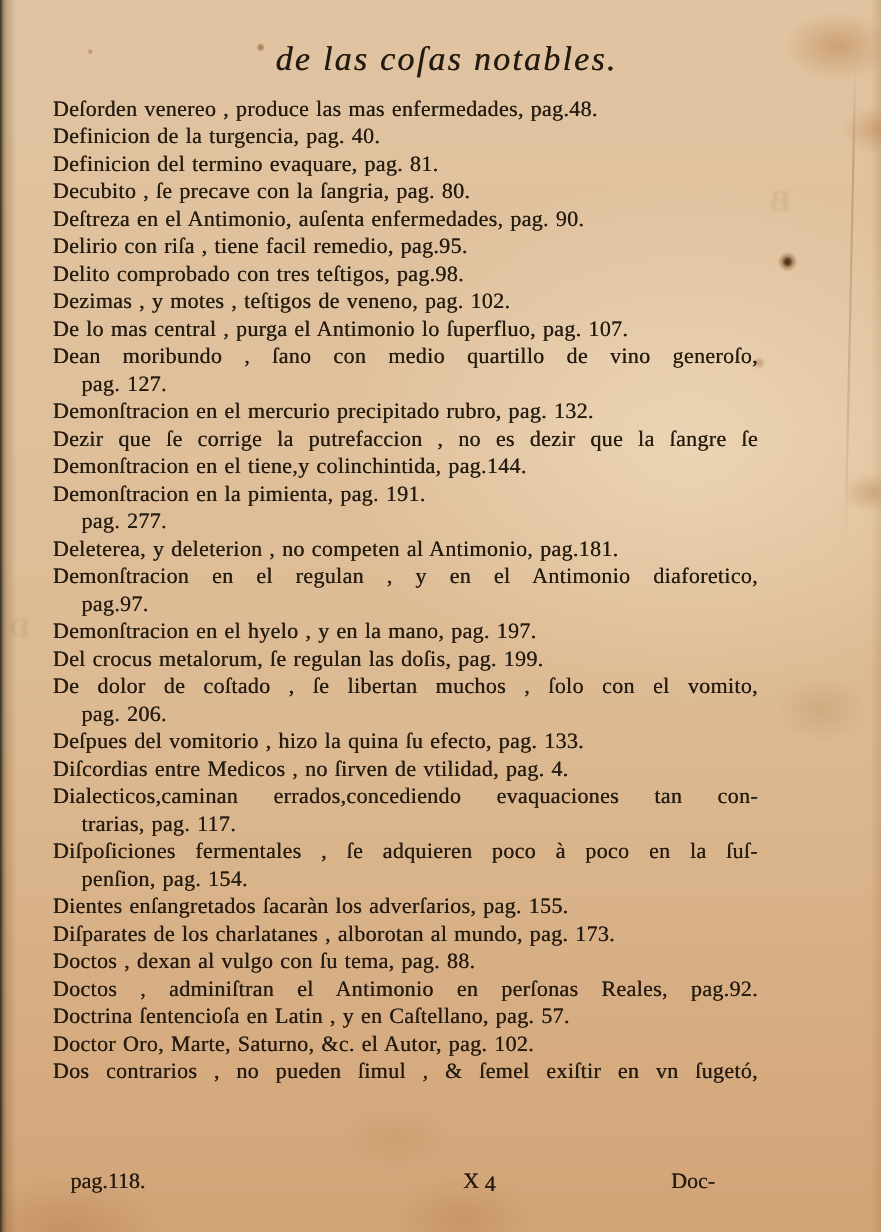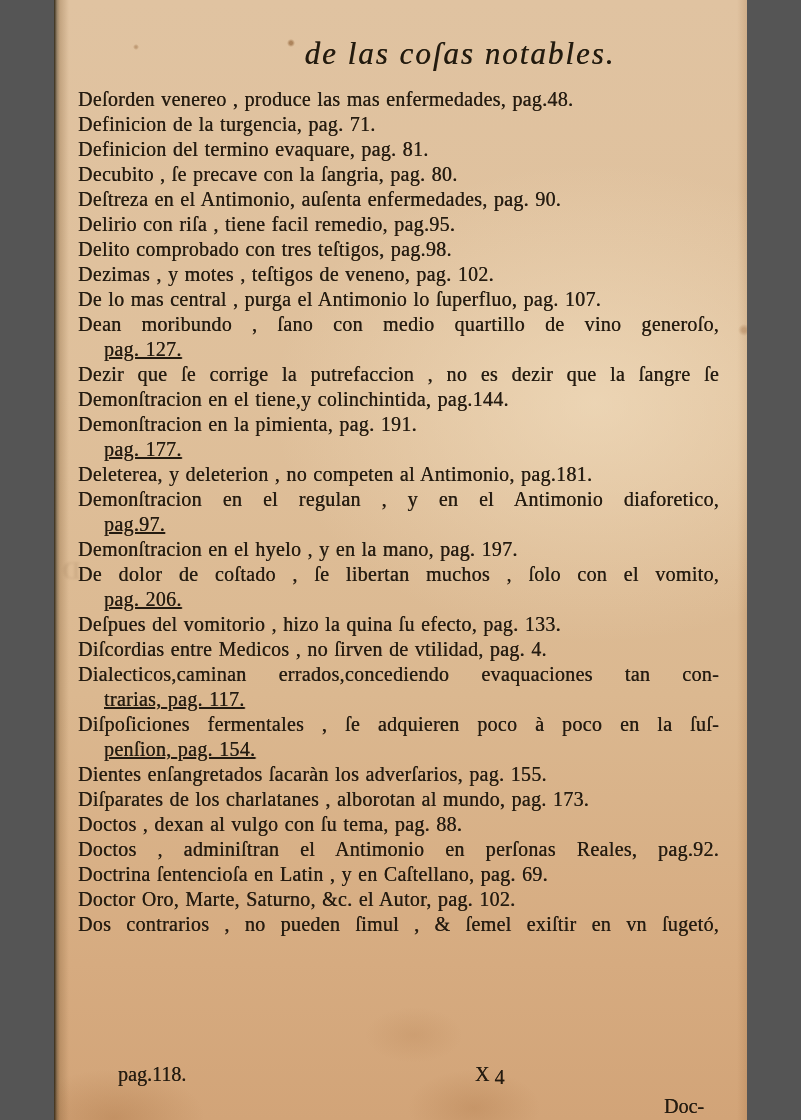--- a/index.html
+++ b/index.html
@@ -1,18 +1,18 @@
 <!DOCTYPE html>
 <html><head>
 <meta charset="utf-8">
 <style>
   html,body { margin:0; padding:0; background:#555; }
   .scan {
     position:relative;
-    width:693px; height:1120px;
+    width:801px; height:1120px;
     margin:0 auto;
     overflow:hidden;
     font-family:"Liberation Serif","DejaVu Serif",serif;
     background:
       
       radial-gradient(circle at 716px 238px, rgba(60,34,10,0.95) 0px, rgba(60,34,10,0.8) 2.5px, rgba(120,70,30,0.45) 5px, rgba(120,70,30,0) 9px),
       
       radial-gradient(circle at 237px 43px, rgba(130,80,35,0.55) 0px 1.5px, rgba(130,80,35,0) 4px),
       radial-gradient(circle at 82px 47px, rgba(130,80,35,0.35) 0px 1px, rgba(130,80,35,0) 3px),
       radial-gradient(circle at 690px 330px, rgba(140,85,40,0.30) 0px 2px, rgba(140,85,40,0) 6px),
@@ -43,43 +43,43 @@
     position:absolute; left:0; top:36px; width:720px;
     padding-left:46px;
     text-align:center;
     font-style:italic;
     font-size:31px;
     letter-spacing:2px;
     color:#221a0e;
     text-shadow:0.4px 0 0.3px rgba(34,26,14,0.8);
   }
   .index {
-    position:absolute; left:24px; top:87px; width:641px;
+    position:absolute; left:48px; top:87px; width:641px;
     color:#241b10;
   }
   .line {
     height:25px; line-height:25px;
     font-size:20px;
     letter-spacing:0.3px;
     word-spacing:1px;
     white-space:nowrap;
     overflow:visible;
     text-shadow:0.35px 0 0.25px rgba(36,27,16,0.85);
   }
   .line.j { white-space:normal; text-align:justify; text-align-last:justify; overflow:hidden; }
-  .line.c { padding-left:26px;text-decoration:underline; }
+  .line.c { padding-left:26px; }
   .footer-row {
     position:absolute; left:38px; top:1062px; width:641px; height:25px;
     font-size:20px; line-height:25px; color:#241b10;
     text-shadow:0.35px 0 0.25px rgba(36,27,16,0.85);
   }
   .footer-row .pref { position:absolute; left:26px; top:0; }
   .footer-row .sig  { position:absolute; left:383px; top:0; }
   .footer-row .sig .sig-num { position:relative; top:3px; margin-left:5px; }
-  .footer-row .catch{ position:absolute; left:572px; top:0;margin-top:32px; }
+  .footer-row .catch{ position:absolute; left:572px; top:0; }
   .ghost {
     position:absolute; opacity:0.09; color:#5a3a18; font-weight:bold;
     transform:scaleX(-1); filter:blur(1.3px); pointer-events:none;
   }
   .ghost.g1 { left:700px; top:168px; font-size:28px; }
   .ghost.g2 { left:8px;  top:556px; font-size:26px; }
 </style>
 </head>
 <body>
 
@@ -87,51 +87,53 @@
 
   <div class="crease"></div>
 
   <span class="ghost g1">B</span>
   <span class="ghost g2">D</span>
 
   <div class="page-title">de las coſas notables.</div>
 
   <div class="index">
       <div class="line">Deſorden venereo , produce las mas enfermedades, pag.48.</div>
-      <div class="line">Definicion de la turgencia, pag. 71.</div>
+      <div class="line">Definicion de la turgencia, pag. 40.</div>
       <div class="line">Definicion del termino evaquare, pag. 81.</div>
       <div class="line">Decubito , ſe precave con la ſangria, pag. 80.</div>
       <div class="line">Deſtreza en el Antimonio, auſenta enfermedades, pag. 90.</div>
       <div class="line">Delirio con riſa , tiene facil remedio, pag.95.</div>
       <div class="line">Delito comprobado con tres teſtigos, pag.98.</div>
       <div class="line">Dezimas , y motes , teſtigos de veneno, pag. 102.</div>
       <div class="line">De lo mas central , purga el Antimonio lo ſuperfluo, pag. 107.</div>
       <div class="line j">Dean moribundo , ſano con medio quartillo de vino generoſo,</div>
       <div class="line c">pag. 127.</div>
+      <div class="line">Demonſtracion en el mercurio precipitado rubro, pag. 132.</div>
       <div class="line j">Dezir que ſe corrige la putrefaccion , no es dezir que la ſangre ſe</div>
       <div class="line">Demonſtracion en el tiene,y colinchintida, pag.144.</div>
       <div class="line">Demonſtracion en la pimienta, pag. 191.</div>
-      <div class="line c">pag. 177.</div>
+      <div class="line c">pag. 277.</div>
       <div class="line">Deleterea, y deleterion , no competen al Antimonio, pag.181.</div>
       <div class="line j">Demonſtracion en el regulan , y en el Antimonio diaforetico,</div>
       <div class="line c">pag.97.</div>
       <div class="line">Demonſtracion en el hyelo , y en la mano, pag. 197.</div>
+      <div class="line">Del crocus metalorum, ſe regulan las doſis, pag. 199.</div>
       <div class="line j">De dolor de coſtado , ſe libertan muchos , ſolo con el vomito,</div>
       <div class="line c">pag. 206.</div>
       <div class="line">Deſpues del vomitorio , hizo la quina ſu efecto, pag. 133.</div>
       <div class="line">Diſcordias entre Medicos , no ſirven de vtilidad, pag. 4.</div>
       <div class="line j">Dialecticos,caminan errados,concediendo evaquaciones tan con-</div>
       <div class="line c">trarias, pag. 117.</div>
       <div class="line j">Diſpoſiciones fermentales , ſe adquieren poco à poco en la ſuſ-</div>
       <div class="line c">penſion, pag. 154.</div>
       <div class="line">Dientes enſangretados ſacaràn los adverſarios, pag. 155.</div>
       <div class="line">Diſparates de los charlatanes , alborotan al mundo, pag. 173.</div>
       <div class="line">Doctos , dexan al vulgo con ſu tema, pag. 88.</div>
       <div class="line j">Doctos , adminiſtran el Antimonio en perſonas Reales, pag.92.</div>
-      <div class="line">Doctrina ſentencioſa en Latin , y en Caſtellano, pag. 69.</div>
+      <div class="line">Doctrina ſentencioſa en Latin , y en Caſtellano, pag. 57.</div>
       <div class="line">Doctor Oro, Marte, Saturno, &amp;c. el Autor, pag. 102.</div>
       <div class="line j">Dos contrarios , no pueden ſimul , &amp; ſemel exiſtir en vn ſugetó,</div>
     </div>
 
   <div class="footer-row">
     <span class="pref">pag.118.</span>
     <span class="sig"><span>X</span><span class="sig-num">4</span></span>
     <span class="catch">Doc-</span>
   </div>
 

